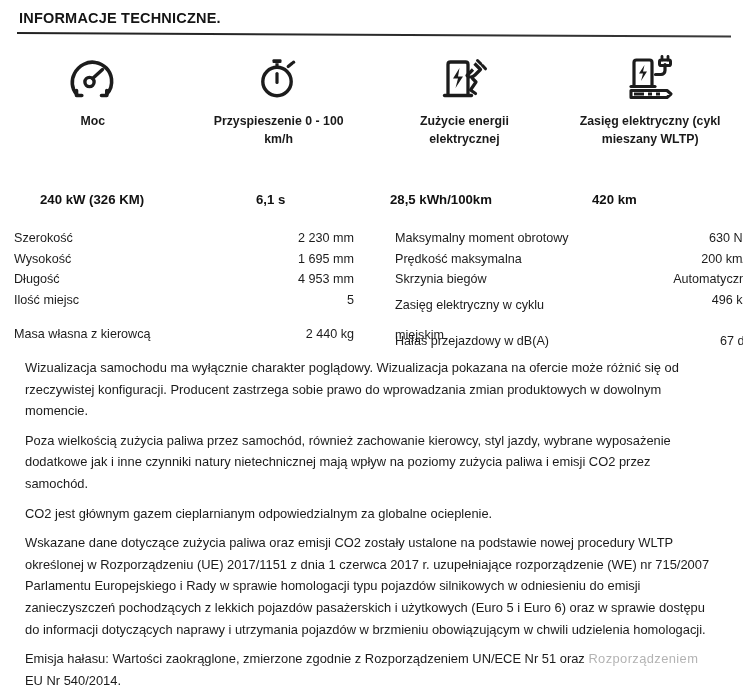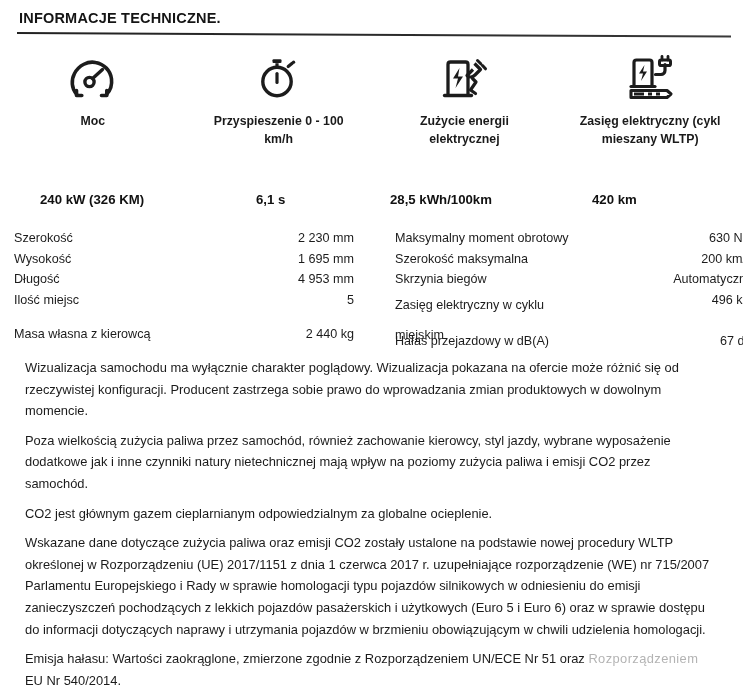--- a/index.html
+++ b/index.html
@@ -256,21 +256,21 @@
       <span class="spec-value">2 440 kg</span>
     </div>
   </div>
 
   <div class="spec-col" id="spec-col-right">
     <div class="spec-row">
       <span class="spec-label">Maksymalny moment obrotowy</span>
       <span class="spec-value">630 Nm</span>
     </div>
     <div class="spec-row">
-      <span class="spec-label">Szerokość maksymalna</span>
+      <span class="spec-label">Prędkość maksymalna</span>
       <span class="spec-value">200 km/h</span>
     </div>
     <div class="spec-row">
       <span class="spec-label">Skrzynia biegów</span>
       <span class="spec-value">Automatyczna</span>
     </div>
     <div class="spec-row tall">
       <span class="spec-label" style="max-width:200px">Zasięg elektryczny w cyklu miejskim</span>
       <span class="spec-value">496 km</span>
     </div>

